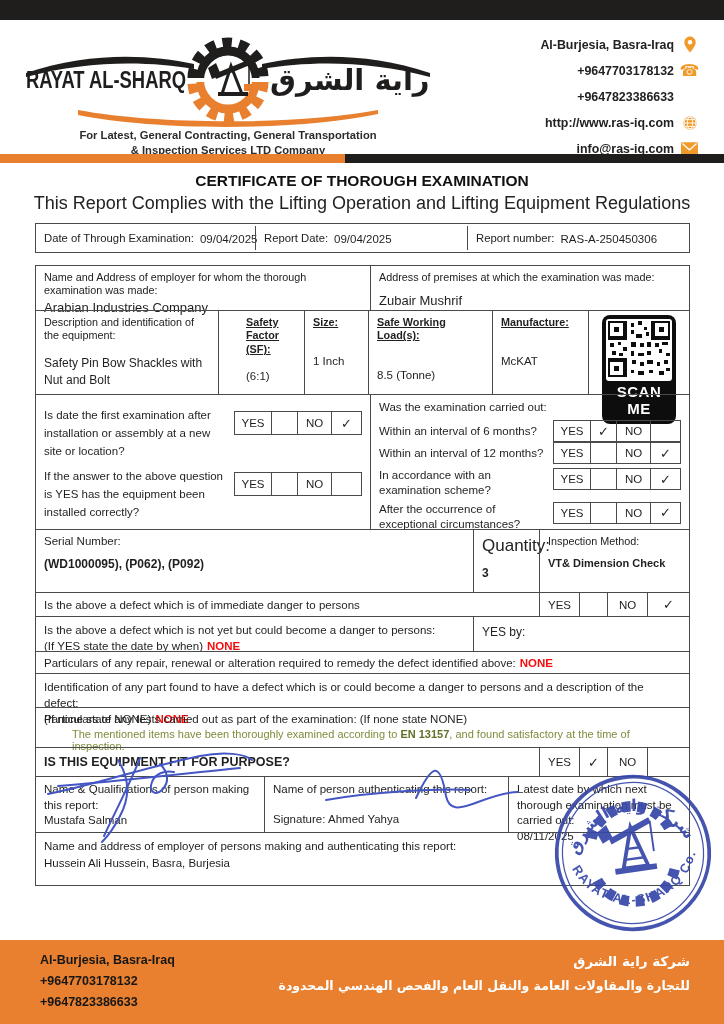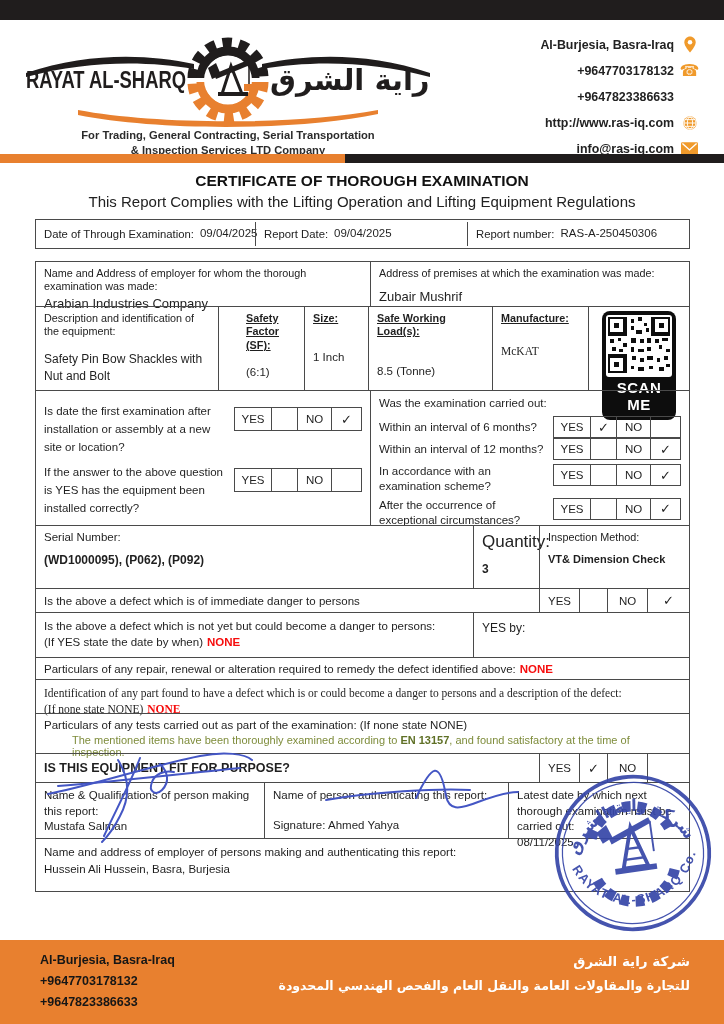--- a/index.html
+++ b/index.html
@@ -13,30 +13,30 @@
   .contact{padding-top:12px;}
   .c-row{display:flex;justify-content:flex-end;align-items:center;gap:7px;margin-bottom:9px;
          font-weight:bold;font-size:12.4px;color:#222;}
   .c-ic{width:17px;height:17px;display:flex;align-items:center;justify-content:center;}
   .tel-glyph{color:#F09A2B;font-size:16px;font-family:"DejaVu Sans",sans-serif;line-height:1;}
   .divbar{display:flex;height:9px;}
   .d-or{width:345px;background:#E8802F;}
   .d-bk{flex:1;background:#201d1d;}
   
   .title{margin-top:9px;text-align:center;font-size:15.5px;font-weight:bold;color:#111;}
-  .subtitle{text-align:center;font-size:15px;margin-top:3px;color:#222;}
+  .subtitle{text-align:center;font-size:18px;margin-top:3px;color:#222;}
   
   .cert{margin:10px 34px 0 35px;width:655px;font-size:11.5px;box-sizing:border-box;}
   .band{display:flex;border:1px solid #4a4a4a;margin-top:-1px;box-sizing:border-box;position:relative;background:transparent;}
   .band .cell{box-sizing:border-box;padding:5px 8px;}
   .band .cell + .cell{border-left:1px solid #4a4a4a;}
   .gap{margin-top:12px;}
   .lbl{font-size:10.8px;color:#222;line-height:1.25;}
   .lblu{font-size:10.8px;font-weight:bold;text-decoration:underline;line-height:1.25;}
-  .inline-kv{display:flex;gap:6px;align-items:flex-start;white-space:nowrap;}
+  .inline-kv{display:flex;gap:6px;align-items:flex-end;white-space:nowrap;}
   .bigval{font-size:13px;margin-top:6px;}
   .ckcell{border-left:1px solid #4a4a4a;display:flex;align-items:center;justify-content:center;box-sizing:border-box;padding:0;}
   .mark{font-size:13px;font-weight:bold;font-family:"DejaVu Sans",sans-serif;}
   .ck{display:flex;border:1px solid #4a4a4a;height:24px;box-sizing:border-box;flex:none;}
   .ck > div{display:flex;align-items:center;justify-content:center;box-sizing:border-box;}
   .ck > div + div{border-left:1px solid #4a4a4a;}
   .cw1{width:36px;} .cw2{width:26px;} .cw3{width:34px;} .cw4{width:30px;}
   .qrow{display:flex;align-items:flex-start;}
   .qtext{flex:1;padding-right:6px;line-height:1.55;}
   .red{color:#F60D0D;font-weight:bold;margin-left:4px;}
@@ -88,21 +88,21 @@
           <line x1="231" y1="40" x2="231" y2="62" stroke="#201d1d" stroke-width="1.5"></line>
           <rect x="226" y="60" width="10" height="7" fill="#E8802F"></rect>
         </g>
 
         <g transform="translate(168,64) scale(0.8 1)">
           <text text-anchor="end" font-size="23" font-weight="bold" fill="#201d1d">RAYAT AL-SHARQ</text>
         </g>
         <text x="252" y="66" font-size="29" font-weight="bold" fill="#201d1d" class="ar">راية الشرق</text>
       </svg>
       <div class="tagline">
-        <div>For Trading, General Contracting, Serial Transportation</div>
+        <div>For Latest, General Contracting, General Transportation</div>
         <div>&amp; Inspection Services LTD Company</div>
       </div>
     </div>
 
     <div class="contact">
       <div class="c-row">
         <span>Al-Burjesia, Basra-Iraq</span>
         <span class="c-ic">
           <svg width="14" height="17" viewBox="0 0 24 30">
               <path d="M12 1C6.5 1 2 5.5 2 11c0 7.5 10 18 10 18s10-10.5 10-18C22 5.5 17.5 1 12 1z" fill="#F09A2B"></path>
@@ -193,21 +193,21 @@
       <div class="cell" style="width:64px;">
         <div class="lblu">Size:</div>
         <div style="margin-top:26px;">1 Inch</div>
       </div>
       <div class="cell" style="width:124px;">
         <div class="lblu">Safe Working Load(s):</div>
         <div style="margin-top:26px;">8.5 (Tonne)</div>
       </div>
       <div class="cell" style="width:96px;">
         <div class="lblu">Manufacture:</div>
-        <div style="margin-top:20px;font-family:Liberation Serif, serif;">McKAT</div>
+        <div style="margin-top:26px;">McKAT</div>
       </div>
       <div class="cell" style="flex:1;padding:2px;">
         <div class="qrbox">
           <div class="qrin">
             <svg width="62" height="56" viewBox="0 0 33 30" shape-rendering="crispEdges">
               <g fill="#0d0d0d">
                 <rect x="0" y="0" width="9" height="9" fill="none" stroke="#0d0d0d" stroke-width="2"></rect>
                   <rect x="3" y="3" width="3" height="3"></rect>
                 <rect x="24" y="0" width="9" height="9" fill="none" stroke="#0d0d0d" stroke-width="2"></rect>
                   <rect x="27" y="3" width="3" height="3"></rect>
@@ -330,34 +330,34 @@
     </div>
 
     <div class="band" style="height:25px;align-items:stretch;">
       <div class="cell" style="flex:1;display:flex;align-items:center;">Is the above a defect which is of immediate danger to persons</div>
       <div class="ckcell" style="width:40px;">YES</div>
       <div class="ckcell mark" style="width:28px;"></div>
       <div class="ckcell" style="width:40px;">NO</div>
       <div class="ckcell mark" style="width:42px;">✓</div>
     </div>
 
-    <div class="band" style="height:46px;">
+    <div class="band" style="height:36px;">
       <div class="cell" style="width:437px;line-height:1.4;">
         <div>Is the above a defect which is not yet but could become a danger to persons:</div>
         <div><span>(If YES state the date by when)</span><span class="red">NONE</span></div>
       </div>
       <div class="cell" style="flex:1;padding-top:8px;font-size:12px;">YES by:</div>
     </div>
 
     <div class="band" style="height:23px;align-items:center;">
       <div class="cell" style="flex:1;"><span>Particulars of any repair, renewal or alteration required to remedy the defect identified above:</span><span class="red">NONE</span></div>
     </div>
 
     <div class="band" style="height:35px;">
-      <div class="cell" style="flex:1;line-height:1.4;font-family:Liberation Serif, serif;">
+      <div class="cell" style="flex:1;line-height:1.4;">
         <div>Identification of any part found to have a defect which is or could become a danger to persons and a description of the defect:</div>
         <div><span>(If none state NONE)</span><span class="red">NONE</span></div>
       </div>
     </div>
 
     <div class="band" style="height:41px;">
       <div class="cell" style="flex:1;">
         <div>Particulars of any tests carried out as part of the examination: (If none state NONE)</div>
         <div class="green"><span>The mentioned items have been thoroughly examined according to </span><b>EN 13157</b><span>, and found satisfactory at the time of inspection.</span></div>
       </div>

